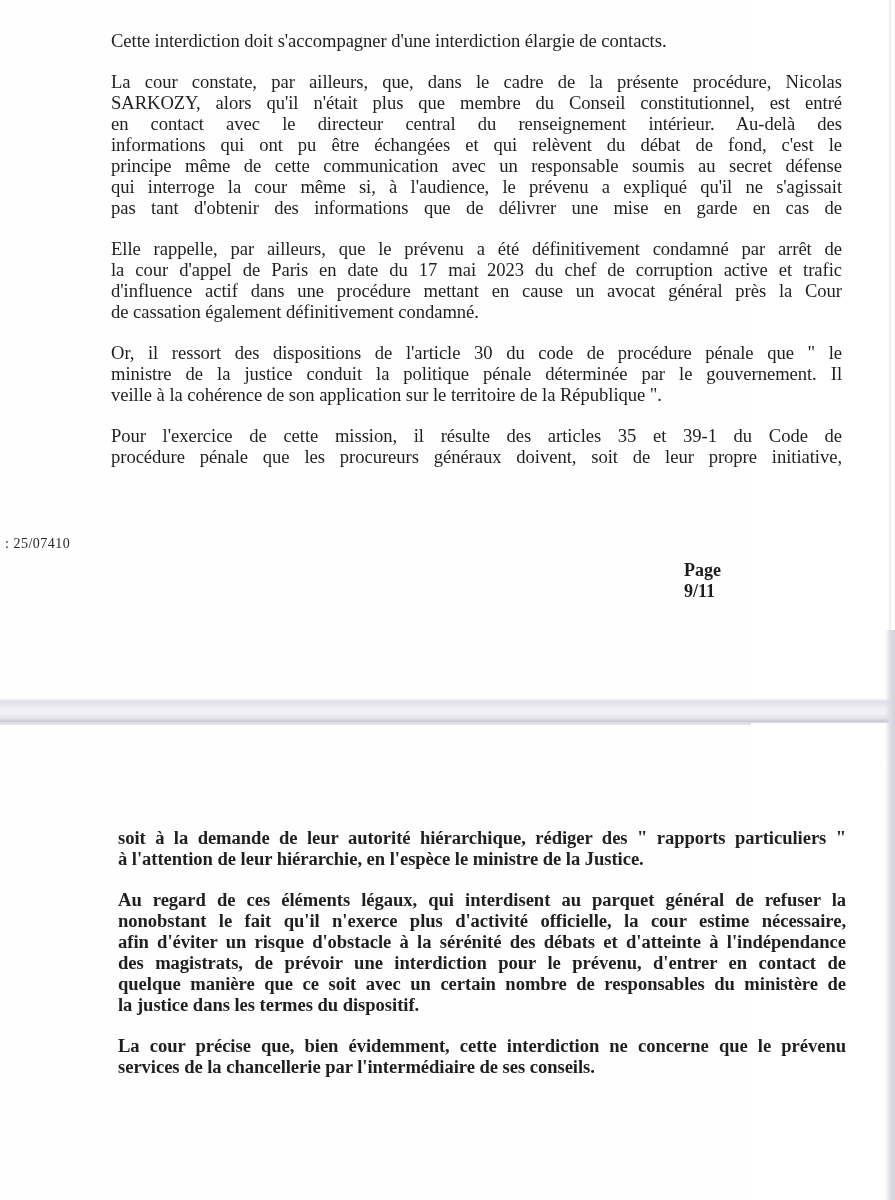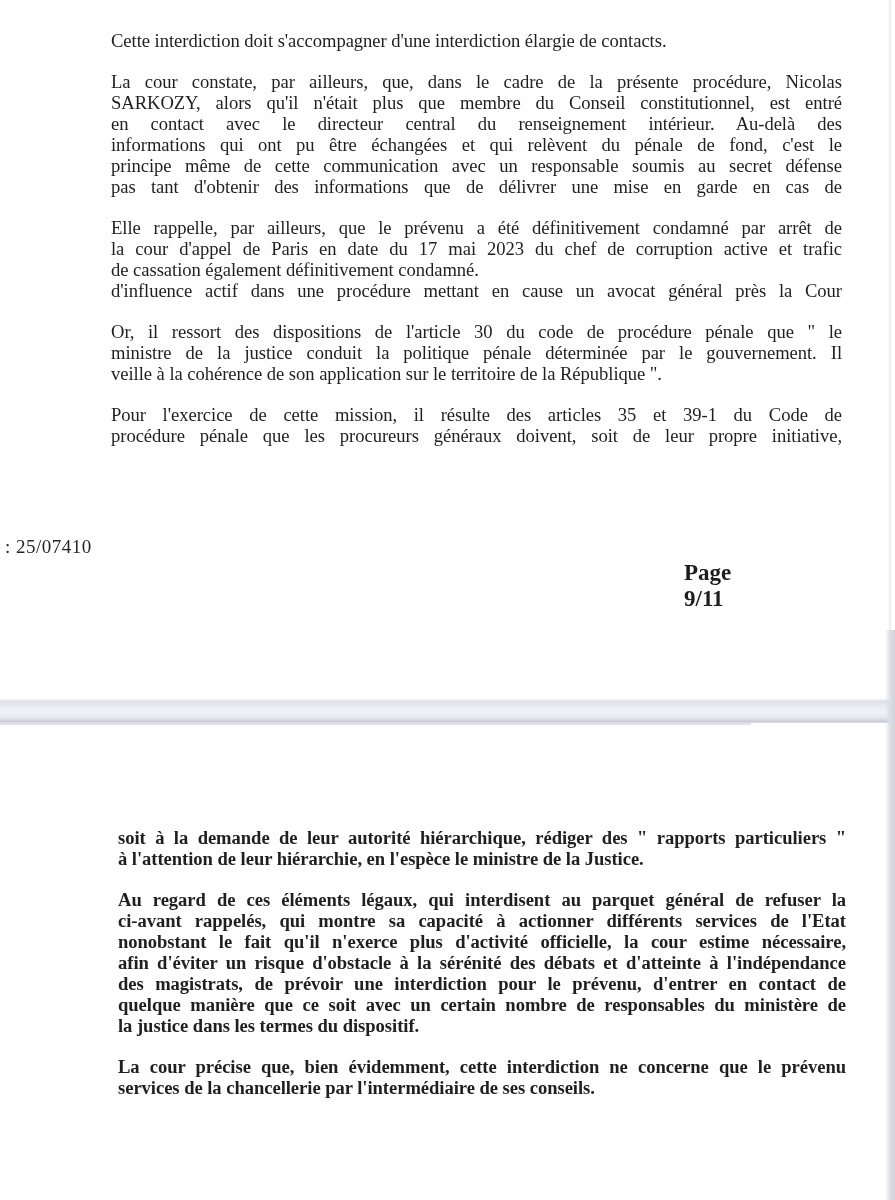--- a/index.html
+++ b/index.html
@@ -80,58 +80,59 @@
     text-align: justify;
     text-align-last: justify;
     white-space: normal;
     letter-spacing: -0.05px;
   }
   .line.end { text-align-last: left; }
   .ref {
     position: absolute;
     left: 5px;
     top: 536px;
-    font-size: 19px;
+    font-size: 14px;
     color: #26262a;
     filter: blur(0.25px);
     letter-spacing: 0.5px;
   }
   .pageno {
     position: absolute;
     left: 684px;
     top: 560px;
-    font-size: 23px;
+    font-size: 18px;
     font-weight: bold;
     color: #1d1d20;
     filter: blur(0.2px);
   }
 </style>
 </head>
 <body>
 
 <div class="canvas">
 
   <section class="page page-9">
     <div class="content p9-content">
         <div class="para">
           <div class="line end">Cette interdiction doit s'accompagner d'une interdiction élargie de contacts.</div>
         </div>
         <div class="para">
           <div class="line">La cour constate, par ailleurs, que, dans le cadre de la présente procédure, Nicolas</div>
           <div class="line">SARKOZY, alors qu'il n'était plus que membre du Conseil constitutionnel, est entré</div>
           <div class="line">en contact avec le directeur central du renseignement intérieur. Au-delà des</div>
-          <div class="line">informations qui ont pu être échangées et qui relèvent du pénale de fond, c'est le</div>
+          <div class="line">informations qui ont pu être échangées et qui relèvent du débat de fond, c'est le</div>
           <div class="line">principe même de cette communication avec un responsable soumis au secret défense</div>
+          <div class="line">qui interroge la cour même si, à l'audience, le prévenu a expliqué qu'il ne s'agissait</div>
           <div class="line">pas tant d'obtenir des informations que de délivrer une mise en garde en cas de</div>
         </div>
         <div class="para">
           <div class="line">Elle rappelle, par ailleurs, que le prévenu a été définitivement condamné par arrêt de</div>
           <div class="line">la cour d'appel de Paris en date du 17 mai 2023 du chef de corruption active et trafic</div>
+          <div class="line">d'influence actif dans une procédure mettant en cause un avocat général près la Cour</div>
           <div class="line end">de cassation également définitivement condamné.</div>
-          <div class="line">d'influence actif dans une procédure mettant en cause un avocat général près la Cour</div>
         </div>
         <div class="para">
           <div class="line">Or, il ressort des dispositions de l'article 30 du code de procédure pénale que " le</div>
           <div class="line">ministre de la justice conduit la politique pénale déterminée par le gouvernement. Il</div>
           <div class="line end">veille à la cohérence de son application sur le territoire de la République ".</div>
         </div>
         <div class="para">
           <div class="line">Pour l'exercice de cette mission, il résulte des articles 35 et 39-1 du Code de</div>
           <div class="line">procédure pénale que les procureurs généraux doivent, soit de leur propre initiative,</div>
         </div>
@@ -143,21 +144,20 @@
   <div class="separator"></div>
 
   <section class="page page-10">
     <div class="content p10-content">
         <div class="para">
           <div class="line">soit à la demande de leur autorité hiérarchique, rédiger des " rapports particuliers "</div>
           <div class="line end">à l'attention de leur hiérarchie, en l'espèce le ministre de la Justice.</div>
         </div>
         <div class="para">
           <div class="line">Au regard de ces éléments légaux, qui interdisent au parquet général de refuser la</div>
-          <div class="line">ci-avant rappelés, qui montre sa capacité à actionner différents services de l'Etat</div>
           <div class="line">nonobstant le fait qu'il n'exerce plus d'activité officielle, la cour estime nécessaire,</div>
           <div class="line">afin d'éviter un risque d'obstacle à la sérénité des débats et d'atteinte à l'indépendance</div>
           <div class="line">des magistrats, de prévoir une interdiction pour le prévenu, d'entrer en contact de</div>
           <div class="line">quelque manière que ce soit avec un certain nombre de responsables du ministère de</div>
           <div class="line end">la justice dans les termes du dispositif.</div>
         </div>
         <div class="para">
           <div class="line">La cour précise que, bien évidemment, cette interdiction ne concerne que le prévenu</div>
           <div class="line end">services de la chancellerie par l'intermédiaire de ses conseils.</div>
         </div>

